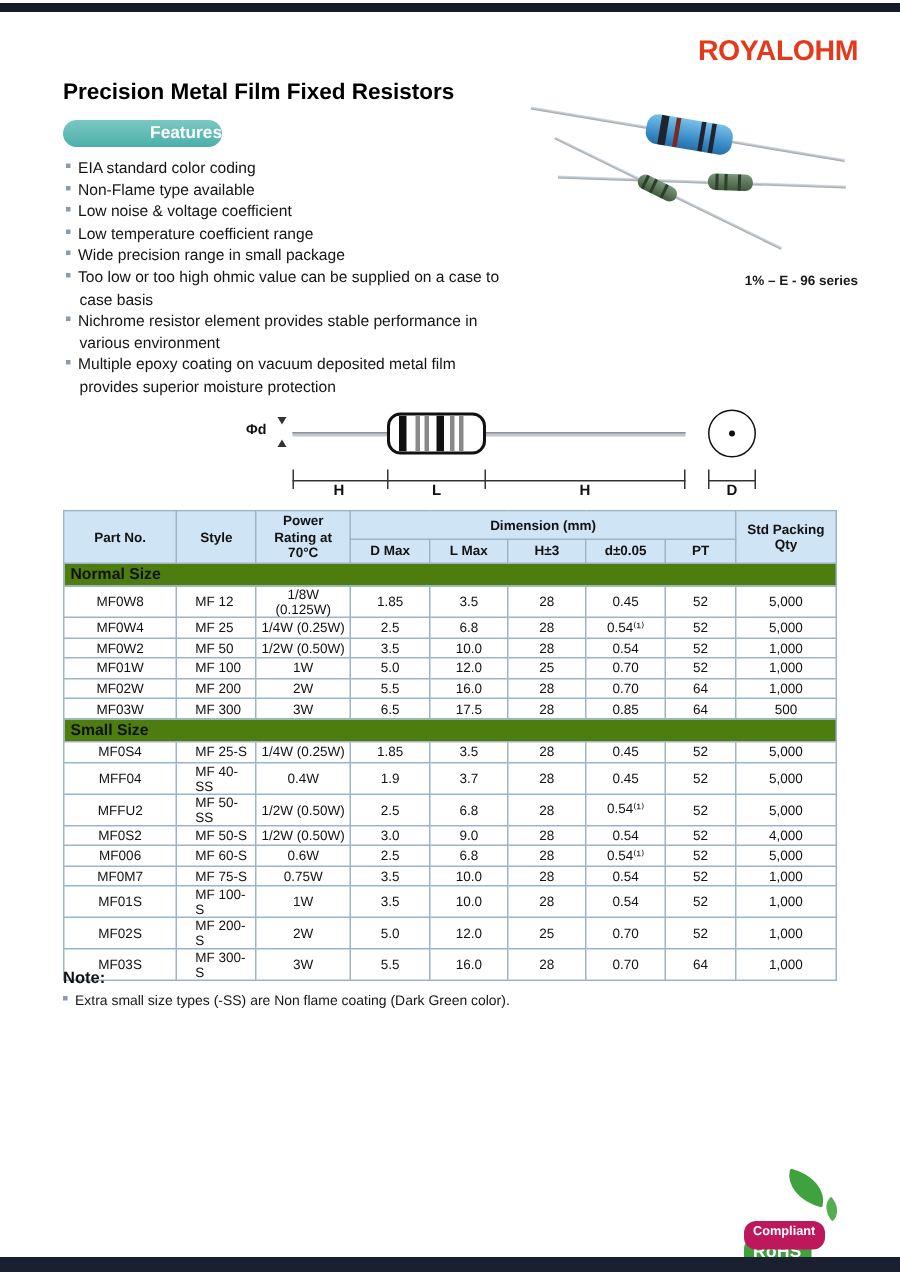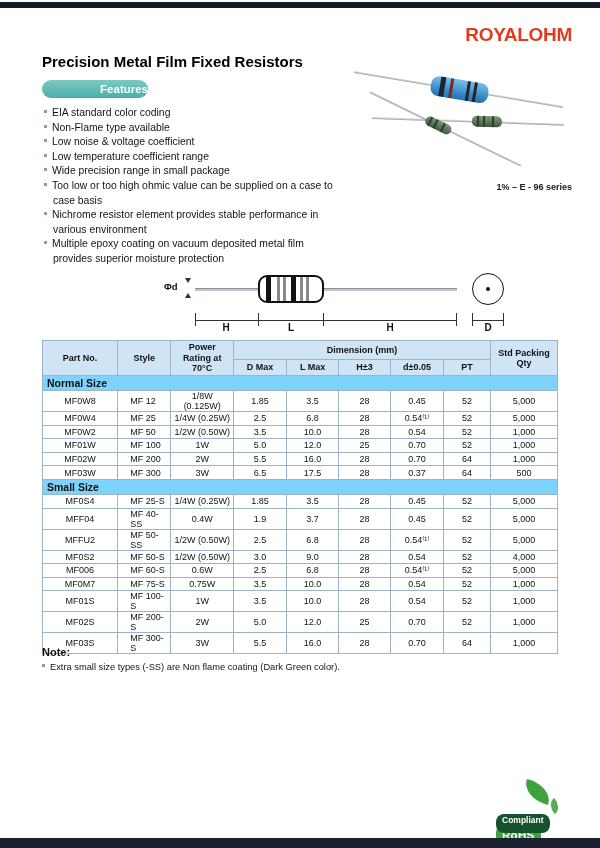--- a/index.html
+++ b/index.html
@@ -66,21 +66,21 @@
       border-radius:50%;background:#fff;box-sizing:border-box;}
   .enddot{left:426px;top:35px;width:4px;height:4px;border-radius:50%;background:#111;}
 
   
   .spec-table{top:340px;left:42px;width:516px;border-collapse:collapse;table-layout:fixed;}
   .spec-table th,.spec-table td{border:1px solid #9db4c8;box-sizing:border-box;}
   .spec-table thead th{background:#cfe4f5;font-size:9px;font-weight:bold;color:#111;
       text-align:center;vertical-align:middle;padding:1px 6px;line-height:10.5px;}
   .spec-table thead tr:first-child{height:19px;}
   .spec-table thead tr:last-child th{height:16px;}
-  .section-cell{background:#7dd3fc;font-weight:bold;font-size:10.5px;text-align:left;
+  .section-cell{background:#4d7c0f;font-weight:bold;font-size:10.5px;text-align:left;
       padding:1px 4px;height:14px;}
   .data-row td{height:13.6px;font-size:9px;text-align:center;color:#111;padding:0 2px;}
   .data-row td.style-cell{text-align:left;padding-left:12px;}
 
   
   .note{top:646px;left:42px;width:460px;}
   .note-title{font-size:11px;font-weight:bold;margin-bottom:3px;}
   .note-list{list-style:none;margin:0;padding:0;font-size:9.3px;line-height:13px;color:#141414;}
   .note-list li{padding-left:9px;text-indent:-9px;}
 
@@ -88,21 +88,21 @@
   .footer-url{top:797px;left:0;width:600px;text-align:center;font-size:14px;
       color:#9b9b9b;letter-spacing:0.3px;margin-top:48px;}
   .rohs{left:496px;top:786px;width:66px;height:52px;}
   .rohs div{position:absolute;}
   .rohs-leaf1{left:28px;top:-4px;width:27px;height:20px;background:#3fa23f;
       border-radius:5% 95% 5% 95%;transform:rotate(14deg);}
   .rohs-leaf2{left:52px;top:15px;width:13px;height:10px;background:#54ae52;
       border-radius:5% 95% 5% 95%;transform:rotate(50deg);}
   .rohs-box{left:0;top:9px;height:16px;line-height:16px;padding:0 6px;background:#3fa23f;
       color:#fff;font-weight:bold;font-size:11.5px;border-radius:5px;letter-spacing:0.3px;margin-top:32px;}
-  .rohs-pill{left:0;top:28px;height:19px;line-height:13px;padding:0 6px;background:#14532d;
+  .rohs-pill{left:0;top:28px;height:19px;line-height:13px;padding:0 6px;background:#be185d;
       color:#fff;font-weight:bold;font-size:8.5px;border-radius:8px;}
 </style>
 </head>
 <body>
 
 <div class="abs topbar"></div>
 
 <div class="abs logo">ROYALOHM</div>
 <div class="abs title">Precision Metal Film Fixed Resistors</div>
 
@@ -266,21 +266,21 @@
         <td>64</td>
         <td>1,000</td>
       </tr>
       <tr class="data-row">
         <td>MF03W</td>
         <td class="style-cell">MF 300</td>
         <td>3W</td>
         <td>6.5</td>
         <td>17.5</td>
         <td>28</td>
-        <td>0.37</td>
+        <td>0.85</td>
         <td>64</td>
         <td>500</td>
       </tr>
     </tbody>
   <tbody>
       <tr>
         <td colspan="9" class="section-cell">Small Size</td>
       </tr>
       <tr class="data-row">
         <td>MF0S4</td>

